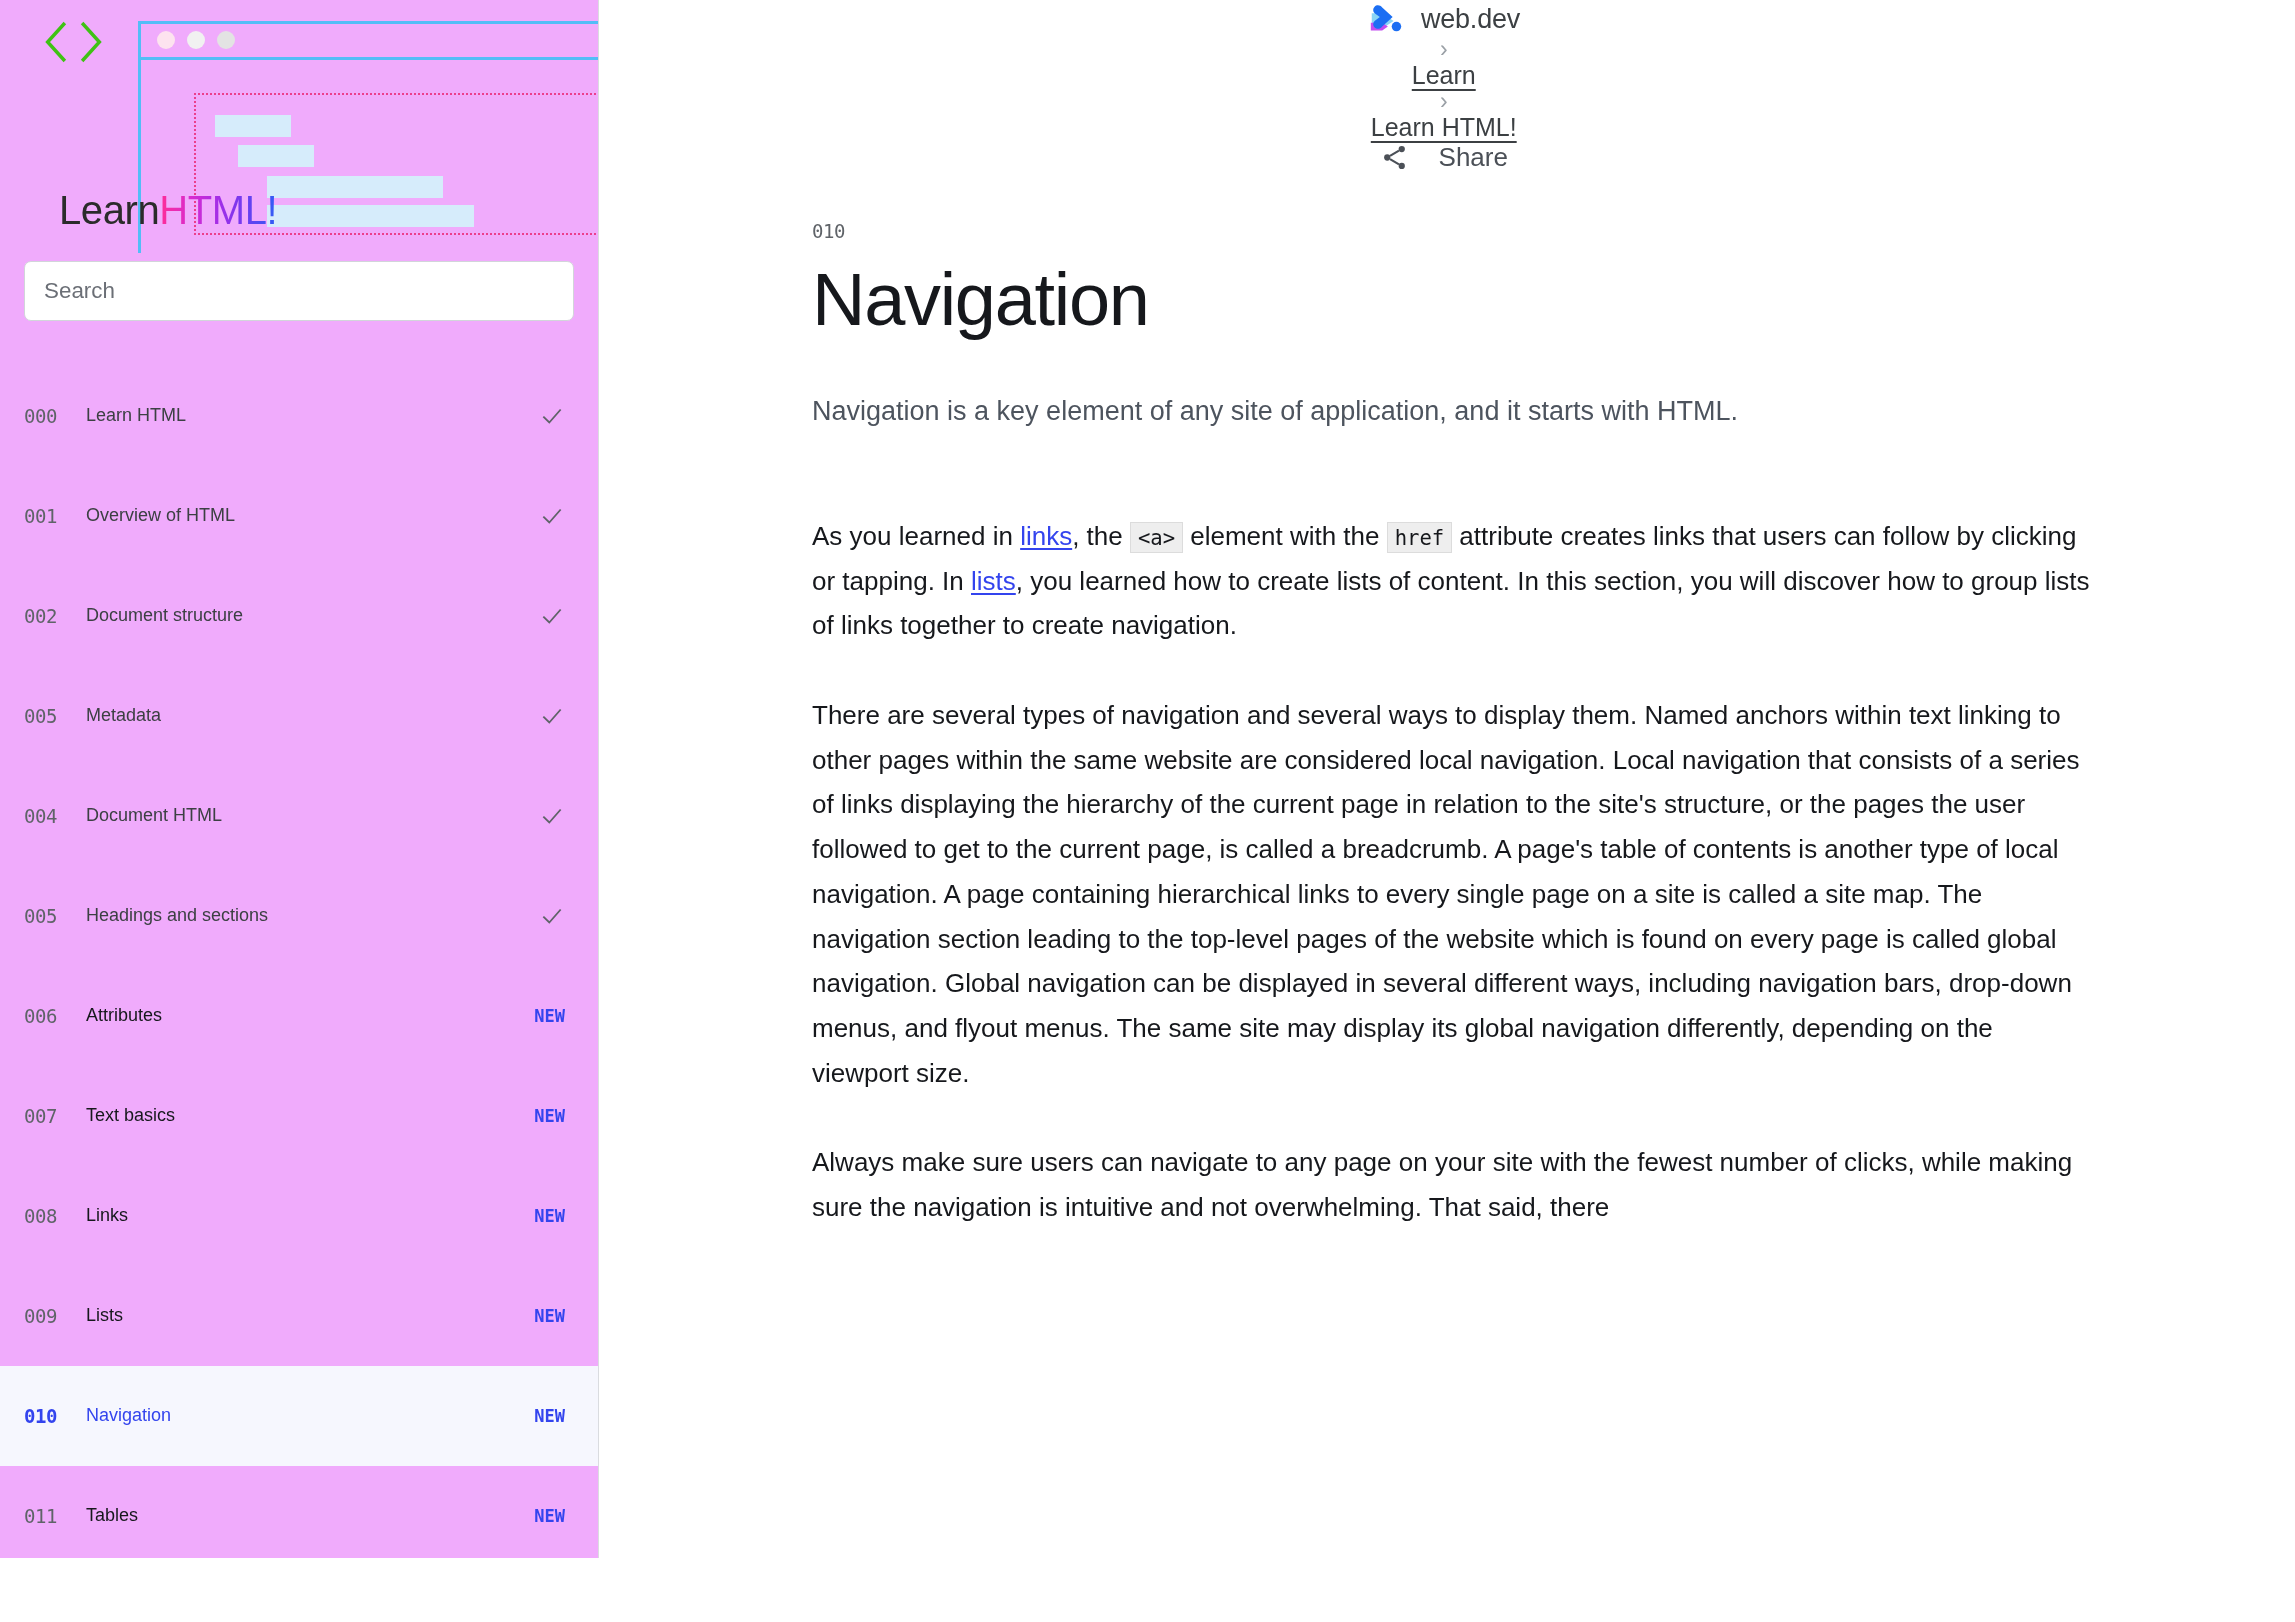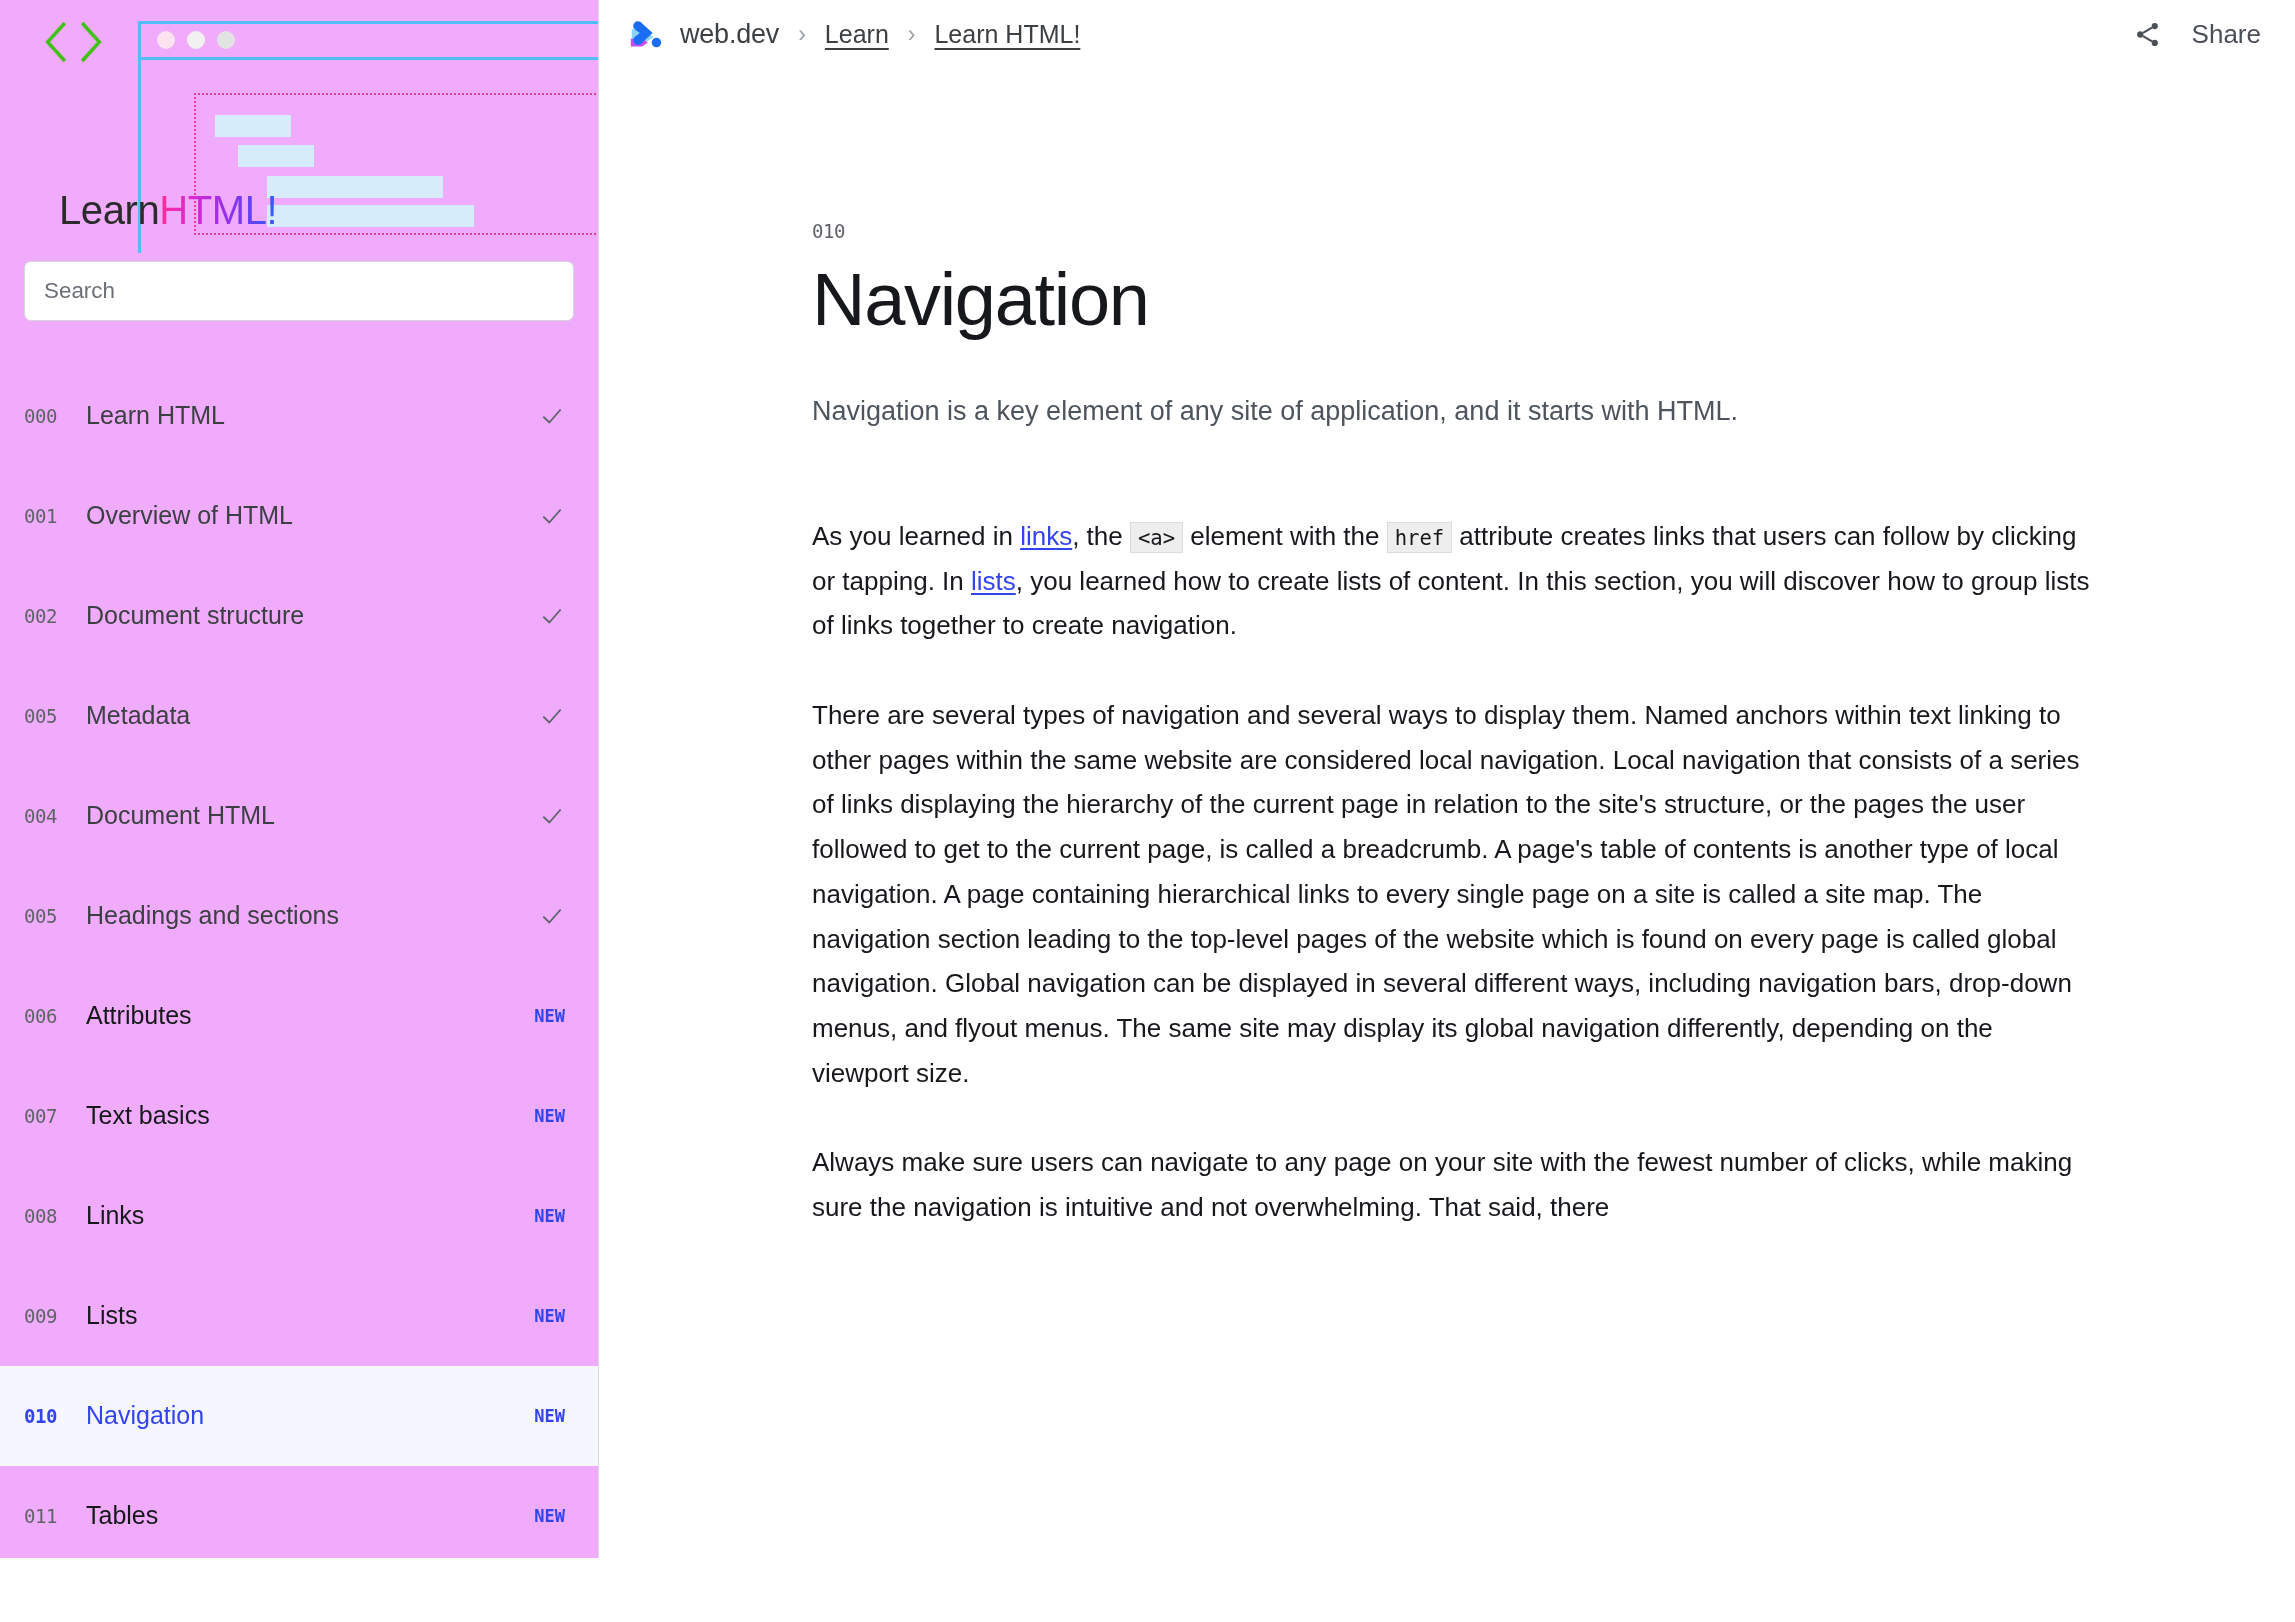--- a/index.html
+++ b/index.html
@@ -120,21 +120,21 @@
   .nav-num {
     font-family: "DejaVu Sans Mono", monospace;
     font-size: 19px;
     color: #5f6368;
     width: 62px;
     flex: 0 0 62px;
     letter-spacing: -0.4px;
   }
   .nav-item.active .nav-num { color: #3344ee; font-weight: 700; }
   .nav-label {
-    font-size: 25px;
+    font-size: 18px;
     color: #3c4043;
     flex: 1;
   }
   .nav-item.new .nav-label { color: #16181c; }
   .nav-item.active .nav-label { color: #3344ee; }
   .nav-right { flex: 0 0 auto; display: flex; align-items: center; margin-left: 44px; }
   .check { width: 26px; height: 26px; display: block; }
   .badge-new {
     font-family: "DejaVu Sans Mono", monospace;
     font-size: 17px;
@@ -152,20 +152,21 @@
     background: #fff;
   }
 
   
   .topbar {
     display: flex;
     align-items: center;
     height: 69px;
     padding: 0 34px 0 27.5px;
     gap: 0;
+    flex-direction: column;
   }
   .brand { display: flex; align-items: center; gap: 15.5px; }
   .brand-name {
     font-size: 27px;
     color: #3c4043;
     letter-spacing: -0.2px;
   }
   .crumb-sep {
     color: #9aa0a6;
     font-size: 23px;

